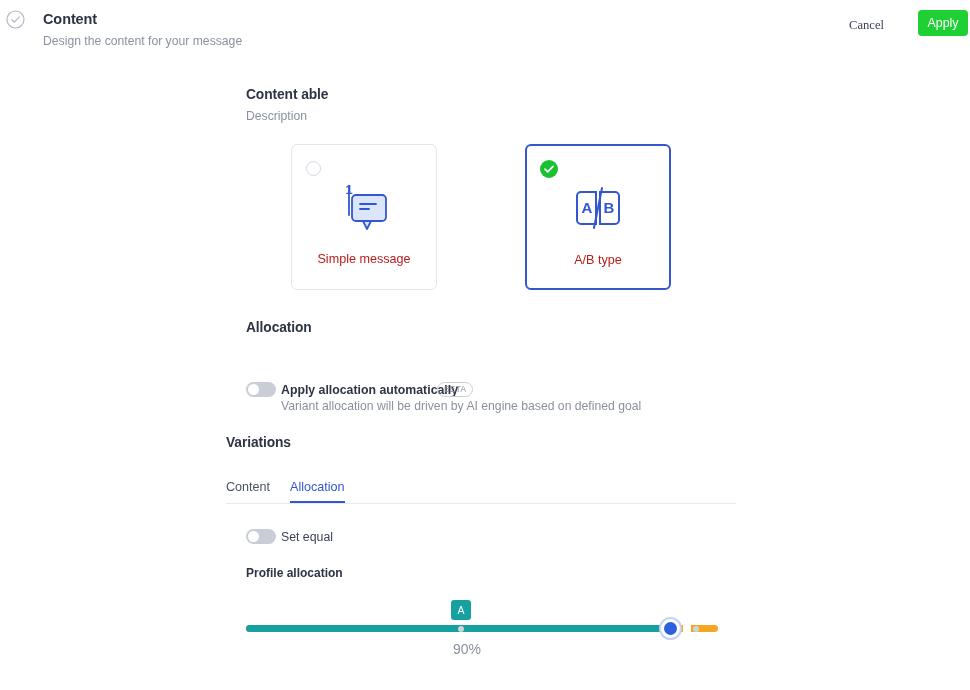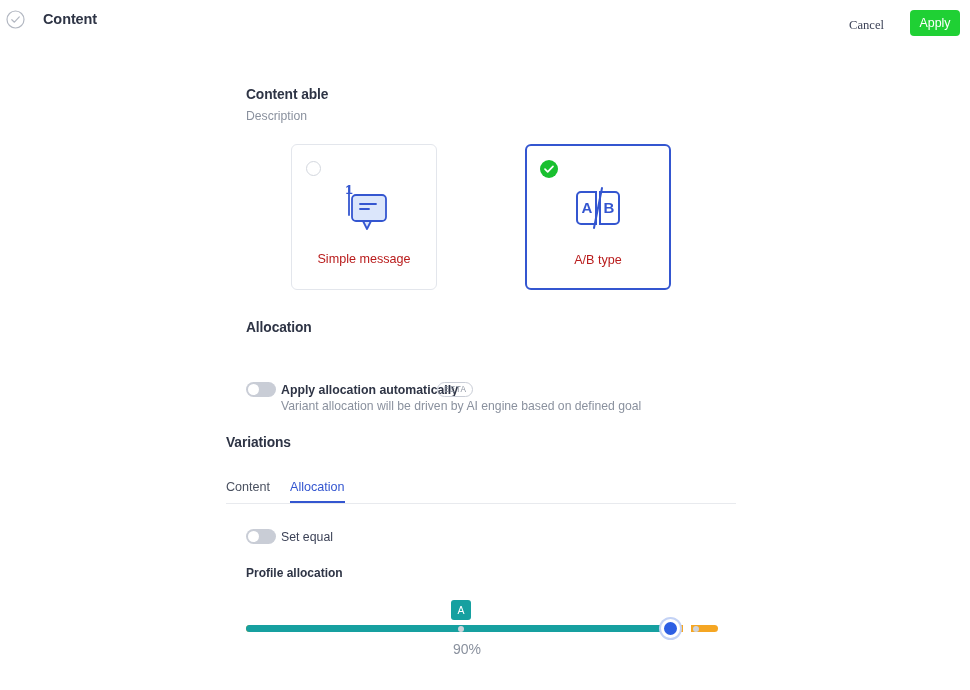--- a/index.html
+++ b/index.html
@@ -54,21 +54,21 @@
     font-size: 12.6px;
     color: #3c4257;
     background: none;
     border: none;
     padding: 4px 6px;
     cursor: pointer;
     font-family: Liberation Serif, serif;
   }
   .btn-apply {
     position: absolute;
-    right: 10px;
+    right: 2px;
     top: 10px;
     width: 50px;
     height: 26px;
     background: #1fd034;
     color: #ffffff;
     border: none;
     border-radius: 4px;
     font-size: 12.4px;
     cursor: pointer;
     font-family: inherit;
@@ -304,20 +304,21 @@
 <body>
 
 <div class="header">
   <span class="header-check">
     <svg width="19" height="19" viewBox="0 0 19 19">
       <circle cx="9.5" cy="9.5" r="8.5" fill="none" stroke="#b3b8c2" stroke-width="1.2"></circle>
       <path d="M5.8 9.7 L8.4 12.2 L13.3 6.9" fill="none" stroke="#b3b8c2" stroke-width="1.2" stroke-linecap="round" stroke-linejoin="round"></path>
     </svg>
   </span>
   <div class="header-title">Content</div>
+  <div class="header-sub">Design the content for your message</div>
   <button class="btn-cancel">Cancel</button>
   <button class="btn-apply">Apply</button>
 </div>
 
 <div class="content">
 
   <div class="sec-title" id="content-type-title">Content able</div>
   <div class="sec-desc" id="content-type-desc">Description</div>
 
   <div class="card card-unselected" id="card-simple">

